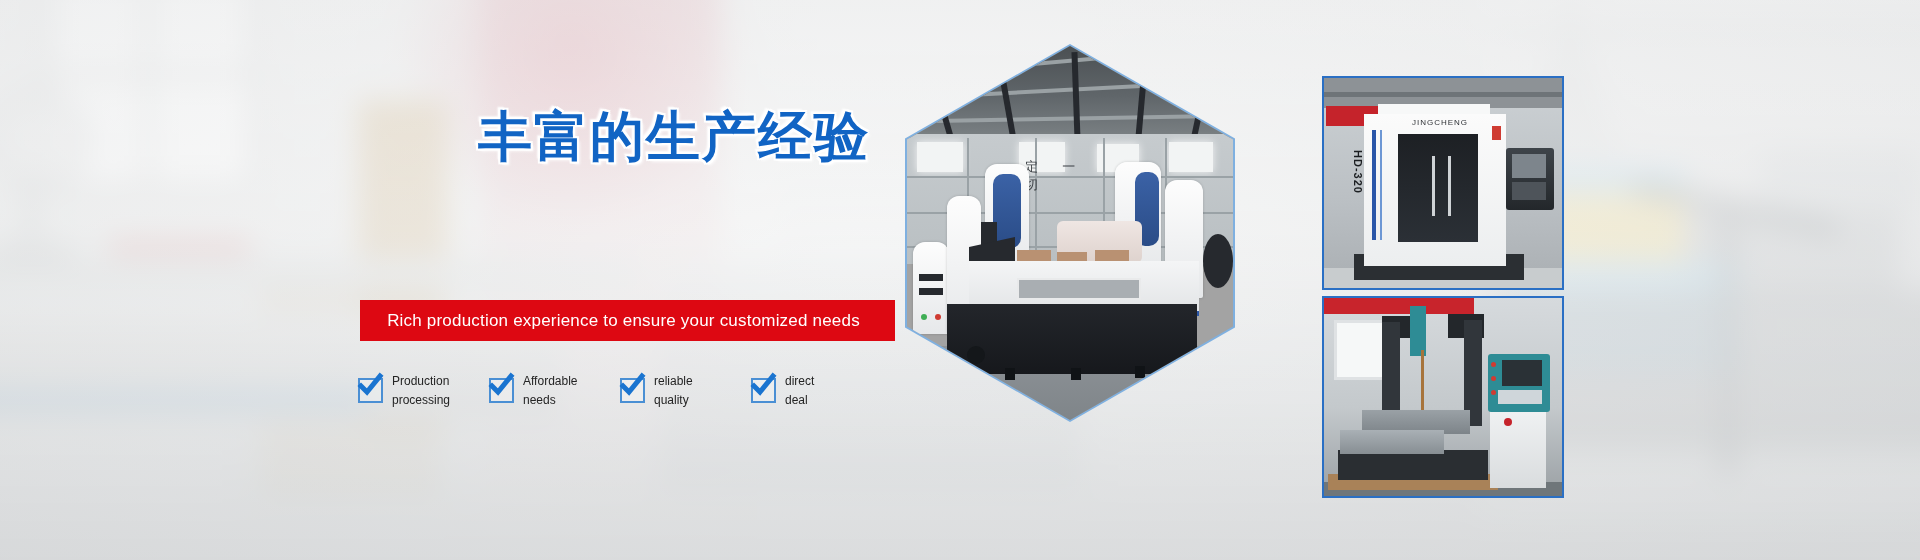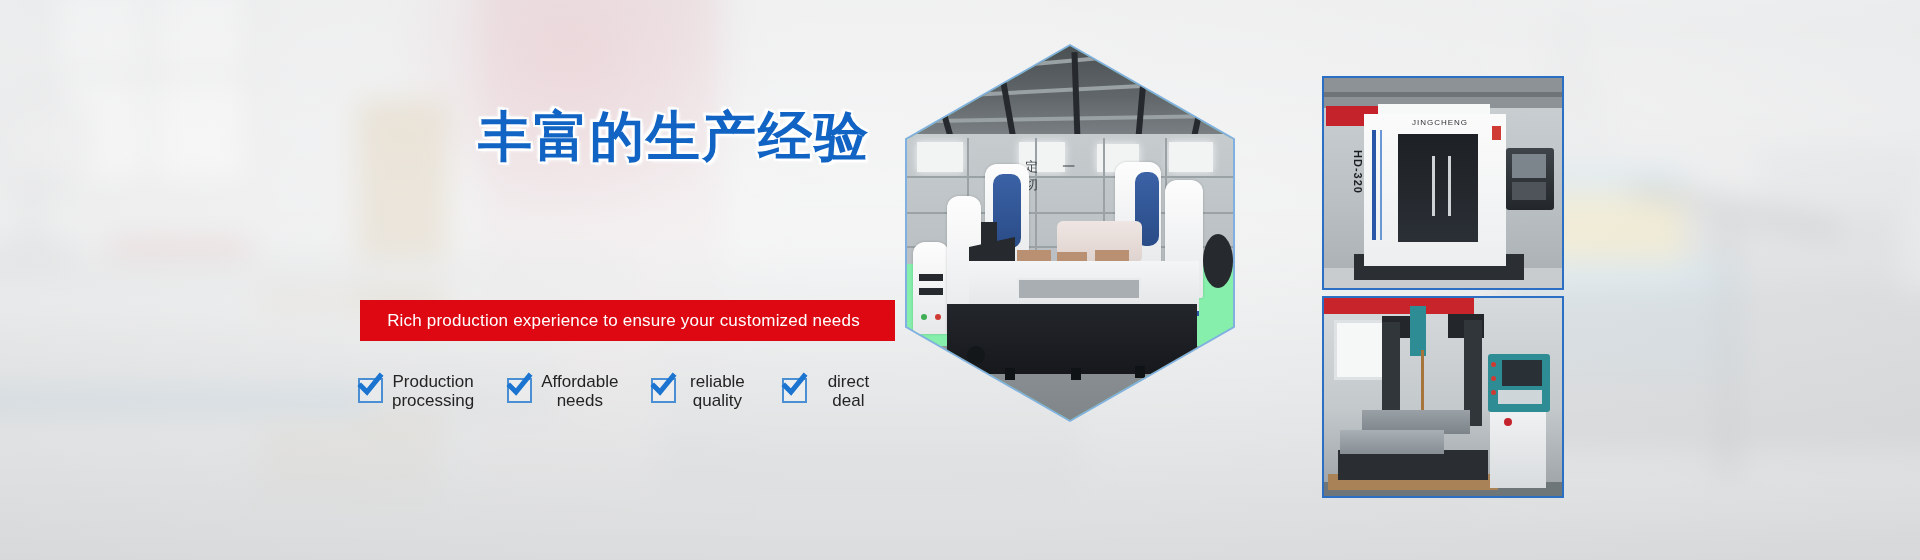--- a/index.html
+++ b/index.html
@@ -162,39 +162,39 @@
     position:absolute;left:358px;top:372px;
     display:flex;align-items:flex-start;gap:33px;
   }
   .feat{display:flex;align-items:flex-start;gap:9px;}
   .cbox{
     position:relative;width:21px;height:21px;flex:0 0 auto;margin-top:6px;
     border:2px solid #4a8fd4;background:rgba(255,255,255,.25);
   }
   .cbox svg{position:absolute;left:-3px;top:-7px;width:26px;height:26px;overflow:visible;}
   .feat-label{
-    font-size:17px;line-height:19px;color:#242424;text-align:center;
+    font-size:12px;line-height:19px;color:#242424;text-align:left;
     font-family:"Liberation Sans","DejaVu Sans",sans-serif;
     white-space:pre-line;min-width:64px;
   }
 
   
   .hex-wrap{
     position:absolute;left:905px;top:44px;width:330px;height:378px;
   }
   .hex{
     position:absolute;inset:0;
     clip-path:polygon(50% 0%,100% 25%,100% 75%,50% 100%,0% 75%,0% 25%);
     background:#7fb0e0;
   }
   .hex-inner{
     position:absolute;inset:2px;
     clip-path:polygon(50% 0%,100% 25%,100% 75%,50% 100%,0% 75%,0% 25%);
     overflow:hidden;
-    background:#86efac;
+    background:#a3a3a3;
   }
   
   .hx-roof{
     position:absolute;left:0;top:0;width:100%;height:92px;
     background:linear-gradient(180deg,#4b5053,#60666a 55%,#7b8184);
   }
   .hx-roof-beam{position:absolute;left:-10%;width:120%;height:4px;background:#9aa1a4;transform-origin:left center;}
   .hx-wall{
     position:absolute;left:0;top:88px;width:100%;height:130px;
     background:linear-gradient(180deg,#c6cbce,#b9bfc2);

